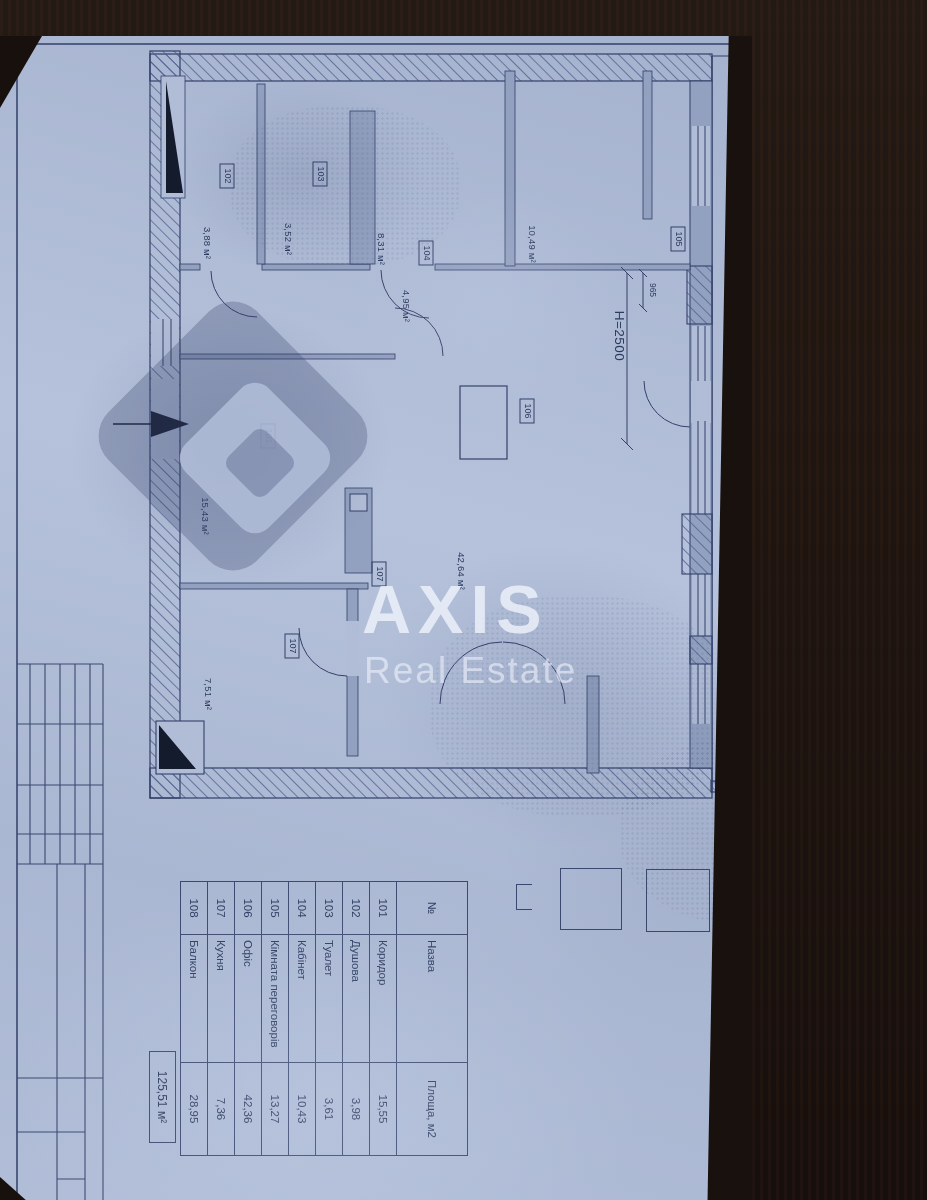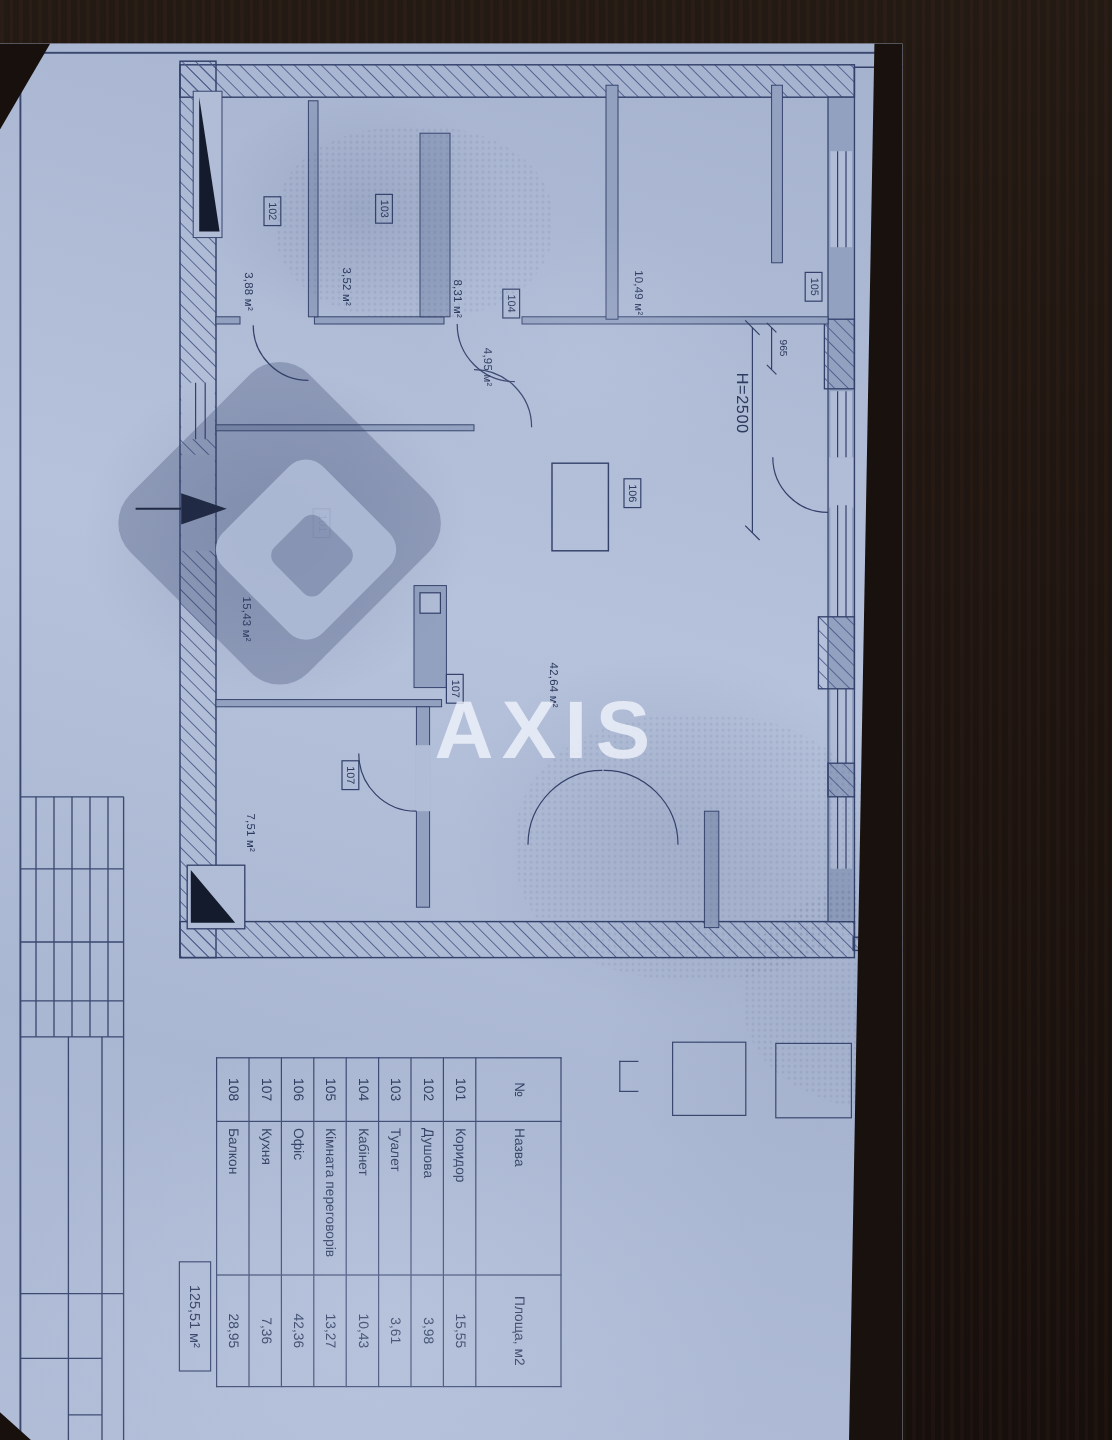--- a/index.html
+++ b/index.html
@@ -293,17 +293,18 @@
 
   <div class="blotches"></div>
   <div class="dotblob dots1"></div>
   <div class="dotblob dots2"></div>
   <div class="dotblob dots3"></div>
 
   <div class="wm-diamond-outer"></div>
   <div class="wm-diamond-inner"></div>
   <div class="wm-diamond-core"></div>
   <div class="wm-brand">AXIS</div>
+  <div class="wm-sub">Real Estate</div>
 
   <div class="edge-right"></div>
   <div class="corner-tl"></div>
   <div class="corner-bl"></div>
 </div>
 
 </body></html>

